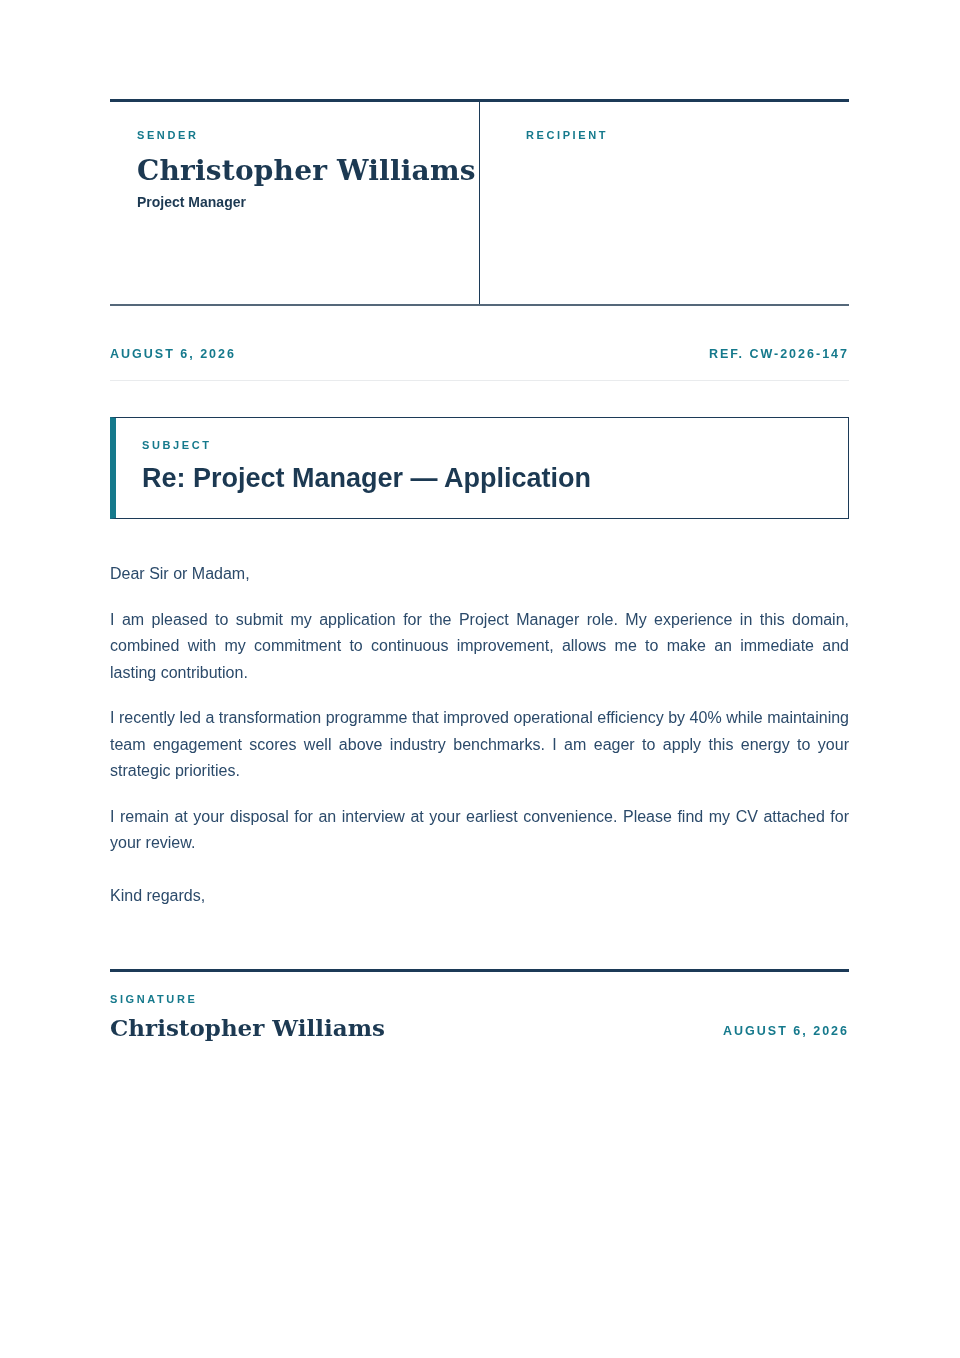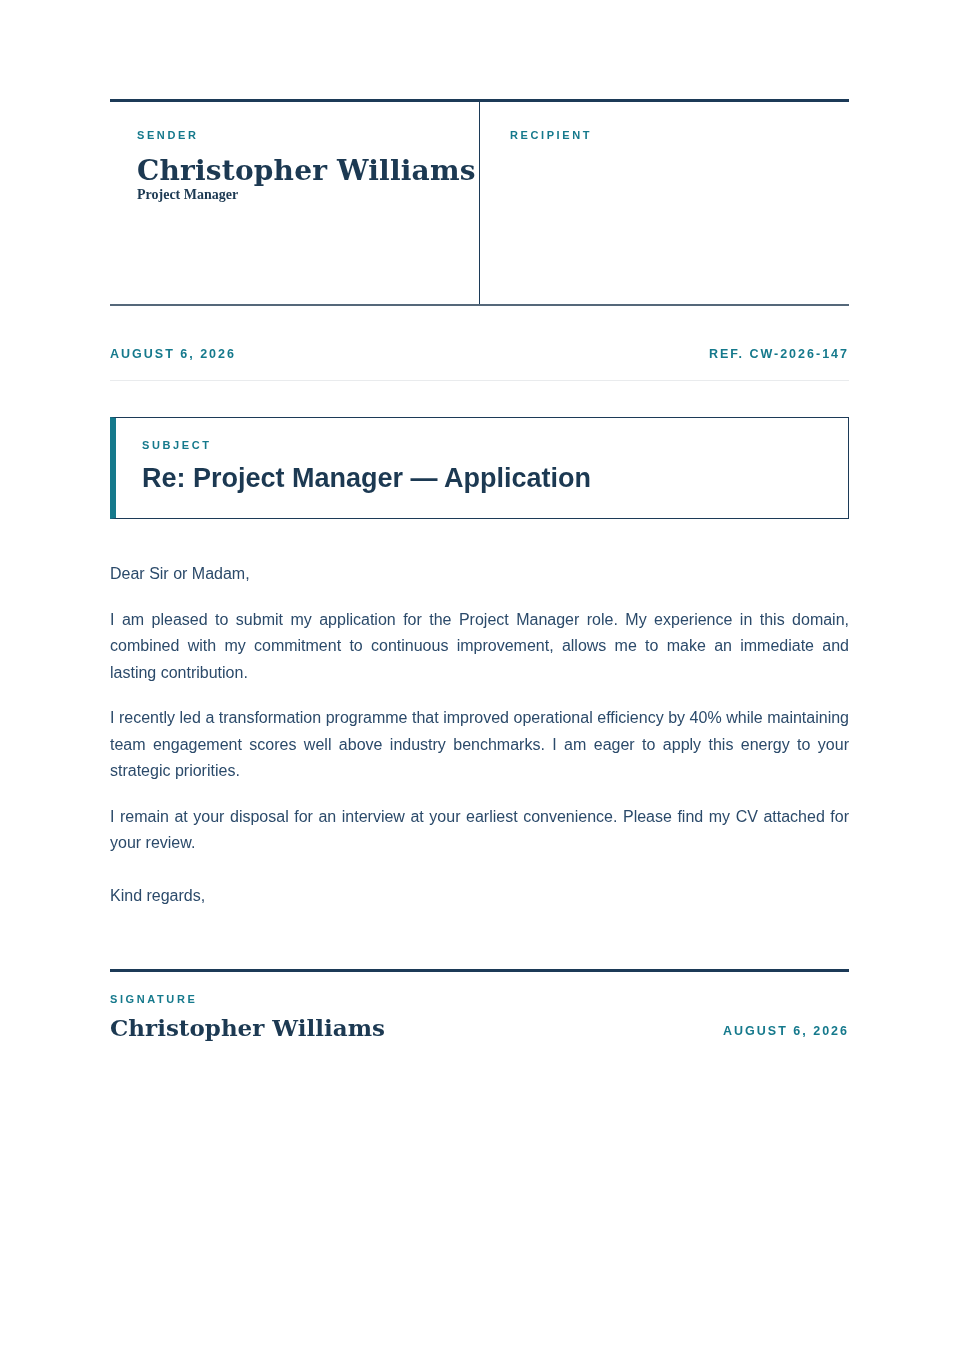--- a/index.html
+++ b/index.html
@@ -16,20 +16,21 @@
     margin-left: 110px;
     padding-top: 99px;
   }
 
   
   .header {
     border-top: 3px solid #1c3a57;
     border-bottom: 2px solid #55687a;
     display: flex;
     min-height: 207px;
+    gap: 16px;
   }
   .header-col-sender {
     width: 370px;
     border-right: 1px solid #1c3a57;
     padding: 27px 30px 28px 27px;
   }
   .header-col-recipient {
     flex: 1;
     padding: 27px 0 28px 30px;
   }
@@ -45,21 +46,21 @@
     font-weight: bold;
     color: #1c3952;
     margin-top: 13px;
     letter-spacing: 0.2px;
     white-space: nowrap;
   }
   .sender-role {
     font-size: 14px;
     font-weight: bold;
     color: #1c3952;
-    font-family: Liberation Serif, serif;
+    margin-top: 7px;
   }
   .contact-list {
     margin-top: 17px;
     font-size: 13.5px;
     line-height: 20.5px;
     color: #2b4a6a;
   }
   .recipient-name {
     font-size: 15px;
     color: #2b4a6a;

